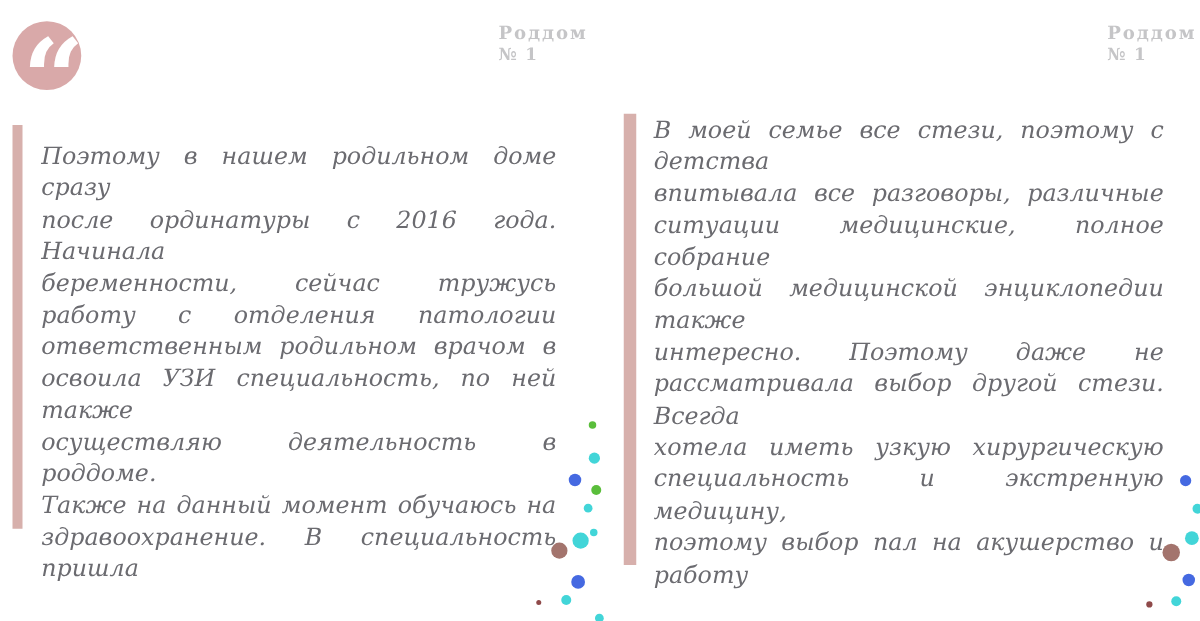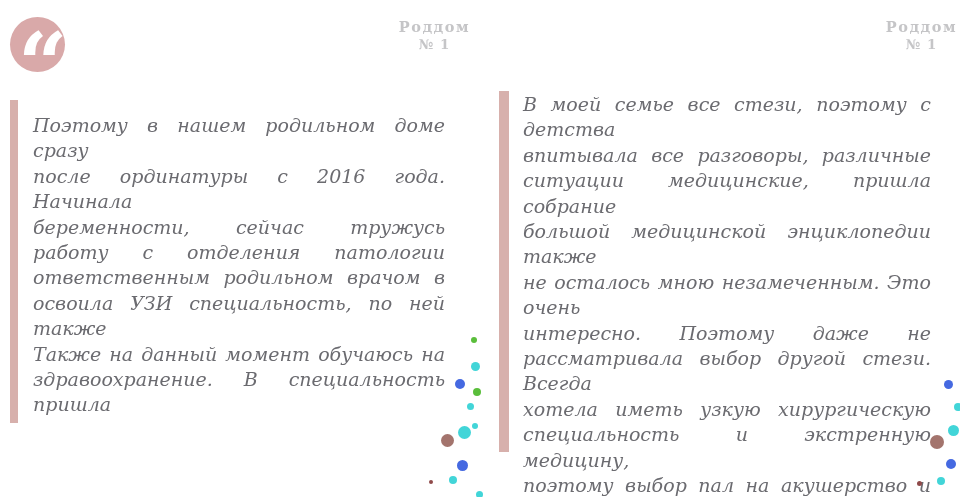--- a/index.html
+++ b/index.html
@@ -7,21 +7,21 @@
     position:relative;width:960px;height:497px;background:#ffffff;overflow:hidden;
     font-family:"DejaVu Serif", serif;
   }
   
   .quote-badge{position:absolute;left:10px;top:17px;width:55px;height:55px;border-radius:50%;}
   .qmarks{
     position:absolute;left:8px;top:4px;font-size:86px;line-height:1;
     font-family:"DejaVu Serif", serif;font-weight:bold;user-select:none;
   }
   
-  .brand{position:absolute;top:17px;text-align:center;font-weight:bold;}
+  .brand{position:absolute;top:17px;text-align:left;font-weight:bold;}
   .brand .t{font-size:14.5px;line-height:19px;letter-spacing:1.5px;}
   .brand .n{font-size:13.5px;line-height:16px;letter-spacing:1px;}
   .brand-1{right:490px;}
   .brand-2{right:3px;}
   
   .accent-bar{position:absolute;}
   #bar-left{left:10px;top:100px;width:8px;height:323px;}
   #bar-right{left:499px;top:91px;width:10px;height:361px;}
   
   .quote{position:absolute;font-style:italic;font-size:19px;line-height:25.4px;}
@@ -52,32 +52,32 @@
 
   <div class="accent-bar" id="bar-left" style="background: rgb(215, 176, 172);"></div>
 
   <div class="quote" id="quote-left" style="color: rgb(107, 107, 112);">
       <div class="qline">Поэтому в нашем родильном доме сразу</div>
       <div class="qline">после ординатуры с 2016 года. Начинала</div>
       <div class="qline">беременности, сейчас тружусь</div>
       <div class="qline">работу с отделения патологии</div>
       <div class="qline">ответственным родильном врачом в</div>
       <div class="qline">освоила УЗИ специальность, по ней также</div>
+      <div class="qline">осуществляю деятельность в роддоме.</div>
       <div class="qline">Также на данный момент обучаюсь на</div>
       <div class="qline">здравоохранение. В специальность пришла</div>
     </div>
 
   <div class="accent-bar" id="bar-right" style="background: rgb(215, 176, 172);"></div>
 
   <div class="quote" id="quote-right" style="color: rgb(107, 107, 112);">
       <div class="qline">В моей семье все стези, поэтому с детства</div>
       <div class="qline">впитывала все разговоры, различные</div>
-      <div class="qline">ситуации медицинские, пришла собрание</div>
+      <div class="qline">ситуации медицинские, полное собрание</div>
       <div class="qline">большой медицинской энциклопедии также</div>
-      <div class="qline">не осталось мною незамеченным. Это очень</div>
       <div class="qline">интересно. Поэтому даже не</div>
       <div class="qline">рассматривала выбор другой стези. Всегда</div>
       <div class="qline">хотела иметь узкую хирургическую</div>
       <div class="qline">специальность и экстренную медицину,</div>
       <div class="qline">поэтому выбор пал на акушерство и работу</div>
     </div>
 
   <div id="dots-middle">
       <div class="dot" style="width: 6px; height: 6px; left: 471px; top: 337px; background: rgb(90, 190, 59);"></div>
       <div class="dot" style="width: 9px; height: 9px; left: 470.5px; top: 361.5px; background: rgb(66, 213, 216);"></div>

